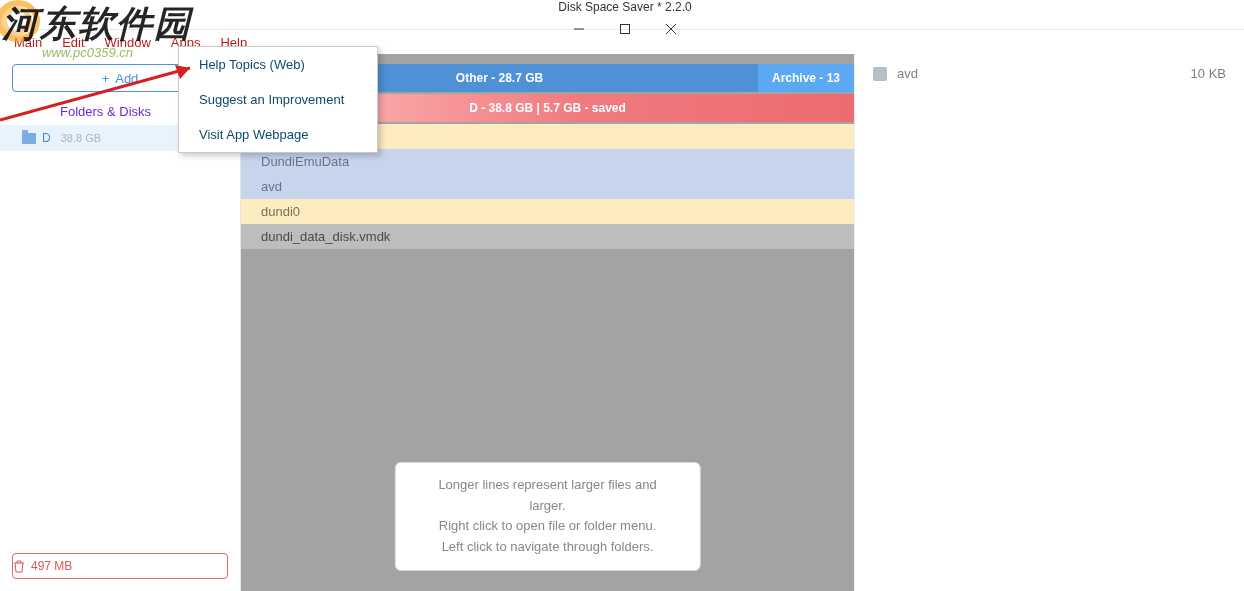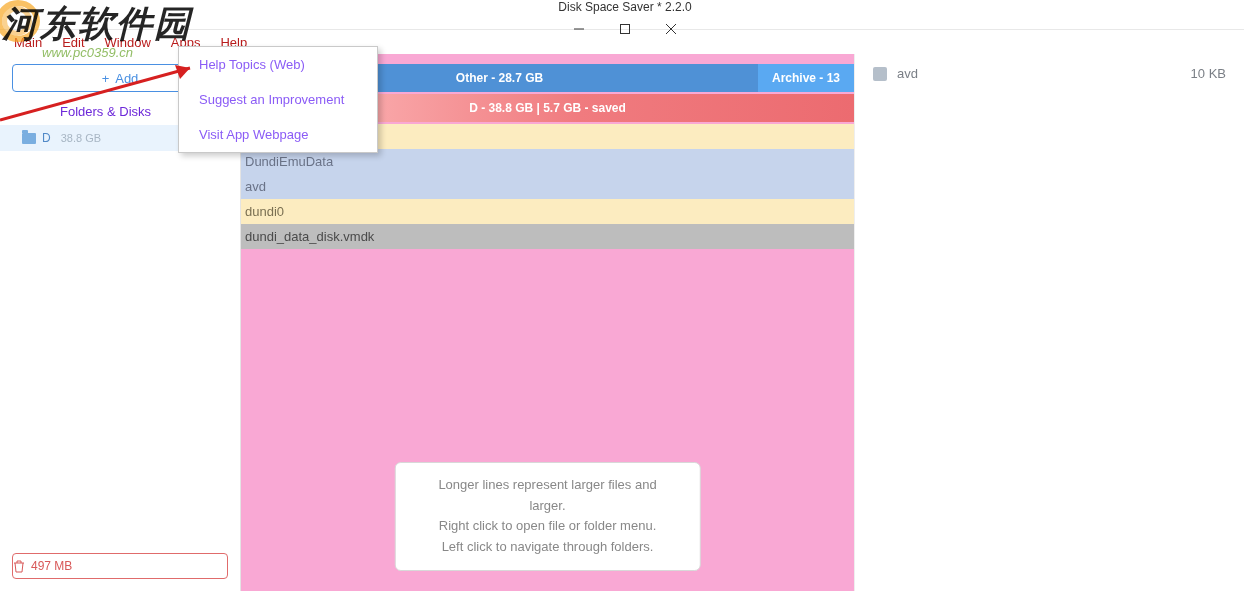--- a/index.html
+++ b/index.html
@@ -15,42 +15,42 @@
 
 .app-body { display: flex; height: calc(100% - 54px); }
 
 .sidebar { width: 241px; border-right: 1px solid #e4e4e4; display: flex; flex-direction: column; position: relative; }
 .add-btn { margin: 10px 12px 6px 12px; height: 28px; border: 1px solid #4a90e2; border-radius: 4px; color: #4a90e2; font-size: 13px; display: flex; align-items: center; justify-content: center; gap: 6px; background: #fff; }
 .section-label { font-size: 13px; color: #6d28d9; margin: 6px 0 6px 60px; }
 .disk-row { height: 26px; display: flex; align-items: center; background: #e9f3fd; padding-left: 22px; font-size: 12px; color: #5189c7; gap: 6px; }
 .disk-row .size { color: #a8b6c4; font-size: 11px; margin-left: 4px; text-align: right; }
 .trash-btn { position: absolute; bottom: 12px; left: 12px; right: 12px; height: 26px; border: 1px solid #e06b6b; border-radius: 4px; color: #d85959; font-size: 12px; display: flex; align-items: center; gap: 6px; background: #fff; }
 
-.main { flex: 1; display: flex; flex-direction: column; position: relative; background: #f9a8d4; }
+.main { flex: 1; display: flex; flex-direction: column; position: relative; background: #a3a3a3; }
 .category-bar { height: 28px; display: flex; margin: 10px 0 0 0; font-size: 12px; color: #fff; font-weight: 600; }
 .cat-other { flex: 1; background: #4f91d6; display: flex; align-items: center; justify-content: center; }
 .cat-archive { width: 96px; background: #5aa9f2; display: flex; align-items: center; justify-content: center; }
 .disk-bar { height: 28px; margin-top: 2px; position: relative; background: linear-gradient(to right, #fff 0%, #f9a6a8 22%, #f07b7f 55%, #ec6b70 100%); display: flex; align-items: center; justify-content: center; color: #fff; font-size: 12px; font-weight: 600; }
 
 .file-list { margin-top: 2px; display: flex; flex-direction: column; font-size: 13px; }
-.file-list .frow { height: 25px; display: flex; align-items: center; padding-left: 4px; color: #6f6f6f; }
+.file-list .frow { height: 25px; display: flex; align-items: center; padding-left: 20px; color: #6f6f6f; }
 .frow.yellow { background: #fcecc0; color: #7a7052; }
 .frow.blue { background: #c6d4ec; color: #6a7388; }
 .frow.gray { background: #bdbdbd; color: #4a4a4a; }
 
 .hint-box { position: absolute; left: 50%; transform: translateX(-50%); bottom: 20px; border: 1px solid #d8d8d8; border-radius: 6px; padding: 12px 24px; font-size: 13px; color: #888; text-align: center; line-height: 1.6; background: #fff; }
 
 .right-panel { width: 390px; border-left: 1px solid #eee; padding: 12px 18px; font-size: 13px; }
 .rp-row { display: flex; align-items: center; justify-content: space-between; color: #555; }
 .rp-row .swatch { width: 14px; height: 14px; background: #b5bfca; margin-right: 10px; border-radius: 2px; }
 .rp-row .name { flex: 1; color: #7a7f86; }
 .rp-row .size { color: #7a7f86; }
 
 .dropdown { position: absolute; left: 178px; top: 46px; width: 200px; background: #fff; border: 1px solid #c9c9c9; box-shadow: 3px 3px 6px rgba(0,0,0,0.2); font-size: 13px; z-index: 200; }
-.dropdown .drow { padding: 10px 20px; color: #8b5cf6; cursor: default; }
+.dropdown .drow { padding: 10px 20px; color: #0c4a6e; cursor: default; }
 
 .watermark { position: absolute; left: 2px; top: 0px; pointer-events: none; z-index: 300; opacity: 0.85; }
 .watermark .big { font-family: "Microsoft YaHei", sans-serif; font-size: 36px; font-weight: 700; color: #000000; letter-spacing: 2px; font-style: italic; }
 .watermark .url { font-size: 13px; color: #7fb24a; font-style: italic; margin-left: 40px; margin-top: -4px; }
 .wm-circle { position: absolute; left: -4px; top: 0px; width: 44px; height: 42px; border: 6px solid #f6a623; border-radius: 50%; opacity: 0.7; z-index: 299; pointer-events: none; }
 .wm-circle2 { position: absolute; left: 2px; top: 6px; width: 30px; height: 30px; border: 5px solid #f6a623; border-radius: 50%; opacity: 0.5; z-index: 298; pointer-events: none; }
 
 .arrow { position: absolute; left: 0px; top: 62px; z-index: 250; pointer-events: none; }
 
 .folder-icon { width: 14px; height: 11px; background: #7aaee0; border-radius: 1px; position: relative; }

